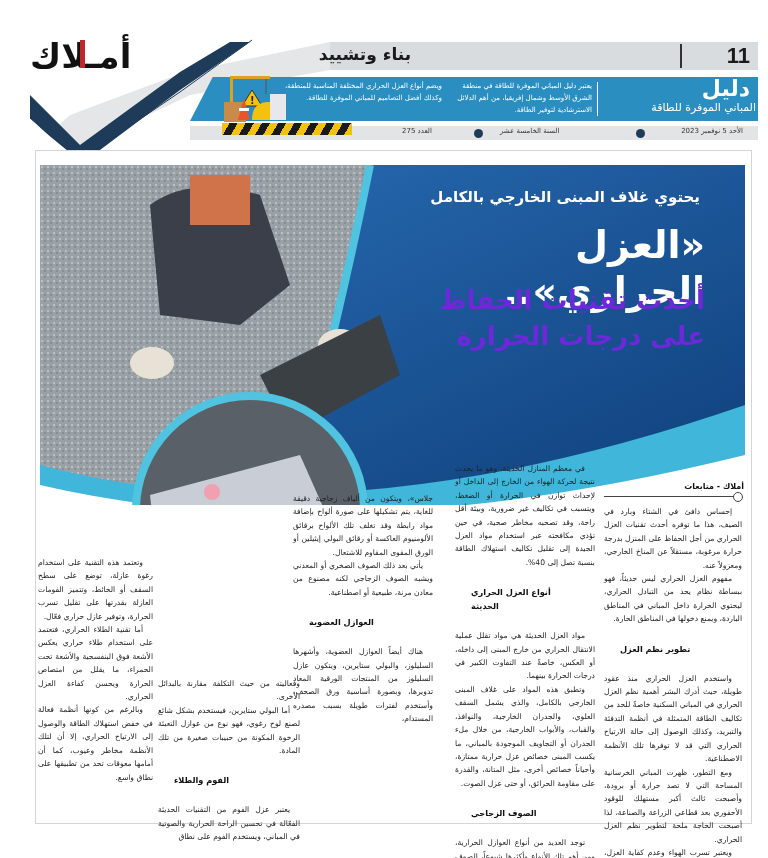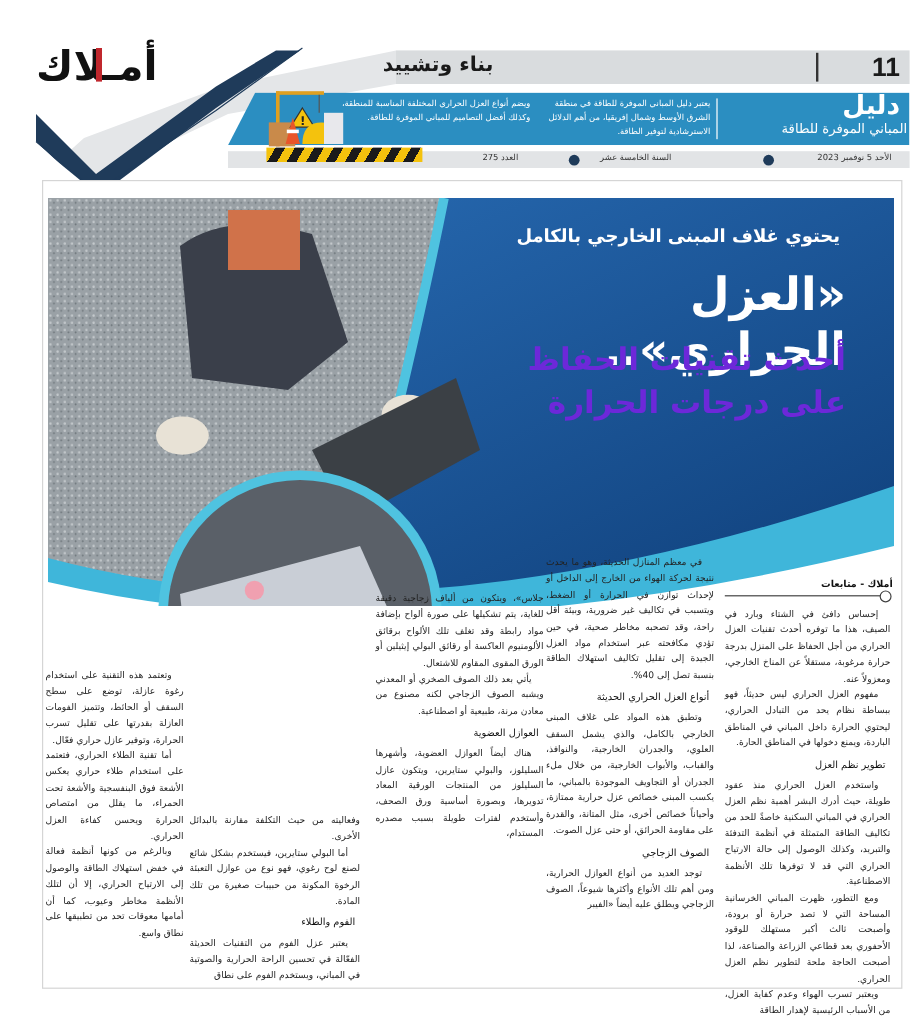--- a/index.html
+++ b/index.html
@@ -27,21 +27,21 @@
   .chev { left:0; top:0; width:330px; height:160px; }
   .logo { left:30px; top:36px; font-size:34px; font-weight:bold; color:#111; direction:rtl; font-family:"DejaVu Sans", sans-serif; letter-spacing:1px; }
   
   .article-box { left:35px; top:150px; width:715px; height:672px; border:1px solid #d5d5d5; background:#fff; }
   .hero { left:40px; top:165px; width:705px; height:340px; }
   .kicker { left:380px; top:188px; width:320px; text-align:right; color:#fff; font-size:15px; font-weight:bold; direction:rtl; }
   .headline1 { left:370px; top:222px; width:335px; text-align:right; color:#fff; font-size:38px; font-weight:bold; direction:rtl; line-height:46px; }
   .headline2 { left:400px; top:282px; width:305px; text-align:right; color:#6d28d9; font-size:26px; font-weight:bold; direction:rtl; line-height:36px; }
   .col { position:absolute; direction:rtl; text-align:justify; font-size:7.6px; line-height:13.4px; color:#222; }
   .col p { margin:0; text-indent:10px; }
-  .col h4 { margin:4px; font-size:8.2px; line-height:14px; text-align:right; font-weight:normal; color:#111; }
+  .col h4 { margin:16px; font-size:8.2px; line-height:14px; text-align:left; font-weight:bold; color:#111; }
   .byline { left:604px; top:482px; width:140px; text-align:right; direction:rtl; font-size:8px; font-weight:bold; color:#111; }
   .byline-rule { left:604px; top:496px; width:134px; height:1px; background:#444; }
   .byline-ring { left:733px; top:492px; width:8px; height:8px; border:1px solid #444; border-radius:50%; background:#fff; }
 </style>
 </head>
 <body>
 
 <svg class="abs chev" viewBox="0 0 330 160">
   <polygon points="20,160 70,115 185,72 330,42 330,70 190,95 75,150 40,160" fill="#e4e6e8"></polygon>
   <polygon points="30,95 80,145 180,72 230,42 250,42 180,90 80,165 30,118" fill="#1f3b5a"></polygon>
@@ -129,25 +129,26 @@
     <p>إحساس دافئ في الشتاء وبارد في الصيف، هذا ما توفره أحدث تقنيات العزل الحراري من أجل الحفاظ على المنزل بدرجة حرارة مرغوبة، مستقلاً عن المناخ الخارجي، ومعزولاً عنه.</p>
     <p>مفهوم العزل الحراري ليس حديثاً، فهو ببساطة نظام يحد من التبادل الحراري، ليحتوي الحرارة داخل المباني في المناطق الباردة، ويمنع دخولها في المناطق الحارة.</p>
     <h4>تطوير نظم العزل</h4>
     <p>واستخدم العزل الحراري منذ عقود طويلة، حيث أدرك البشر أهمية نظم العزل الحراري في المباني السكنية خاصةً للحد من تكاليف الطاقة المتمثلة في أنظمة التدفئة والتبريد، وكذلك الوصول إلى حالة الارتياح الحراري التي قد لا توفرها تلك الأنظمة الاصطناعية.</p>
     <p>ومع التطور، ظهرت المباني الخرسانية المساحة التي لا تصد حرارة أو برودة، وأصبحت ثالث أكبر مستهلك للوقود الأحفوري بعد قطاعي الزراعة والصناعة، لذا أصبحت الحاجة ملحة لتطوير نظم العزل الحراري.</p>
     <p>ويعتبر تسرب الهواء وعدم كفاية العزل، من الأسباب الرئيسية لإهدار الطاقة</p>
   </div>
 <div class="col" style="left:455px;top:462px;width:140px;">
     <p>في معظم المنازل الحديثة، وهو ما يحدث نتيجة لحركة الهواء من الخارج إلى الداخل أو لإحداث توازن في الحرارة أو الضغط، ويتسبب في تكاليف غير ضرورية، وبيئة أقل راحة، وقد تصحبه مخاطر صحية، في حين تؤدي مكافحته عبر استخدام مواد العزل الجيدة إلى تقليل تكاليف استهلاك الطاقة بنسبة تصل إلى 40%.</p>
     <h4>أنواع العزل الحراري الحديثة</h4>
+    <p>مواد العزل الحديثة هي مواد تقلل عملية الانتقال الحراري من خارج المبنى إلى داخله، أو العكس، خاصةً عند التفاوت الكبير في درجات الحرارة بينهما.</p>
     <p>وتطبق هذه المواد على غلاف المبنى الخارجي بالكامل، والذي يشمل السقف العلوي، والجدران الخارجية، والنوافذ، والقباب، والأبواب الخارجية، من خلال ملء الجدران أو التجاويف الموجودة بالمباني، ما يكسب المبنى خصائص عزل حرارية ممتازة، وأحياناً خصائص أخرى، مثل المتانة، والقدرة على مقاومة الحرائق، أو حتى عزل الصوت.</p>
     <h4>الصوف الزجاجي</h4>
     <p>توجد العديد من أنواع العوازل الحرارية، ومن أهم تلك الأنواع وأكثرها شيوعاً، الصوف الزجاجي ويطلق عليه أيضاً «الفيبر</p>
   </div>
-<div class="col" style="left:313px;top:492px;width:140px;">
+<div class="col" style="left:293px;top:492px;width:140px;">
     <p style="text-indent: 0px;">جلاس»، ويتكون من ألياف زجاجية دقيقة للغاية، يتم تشكيلها على صورة ألواح بإضافة مواد رابطة وقد تغلف تلك الألواح برقائق الألومنيوم العاكسة أو رقائق البولي إيثيلين أو الورق المقوى المقاوم للاشتعال.</p>
     <p>يأتي بعد ذلك الصوف الصخري أو المعدني ويشبه الصوف الزجاجي لكنه مصنوع من معادن مرنة، طبيعية أو اصطناعية.</p>
     <h4>العوازل العضوية</h4>
     <p>هناك أيضاً العوازل العضوية، وأشهرها السليلوز، والبولي ستايرين، ويتكون عازل السليلوز من المنتجات الورقية المعاد تدويرها، وبصورة أساسية ورق الصحف، وأستخدم لفترات طويلة بسبب مصدره المستدام،</p>
   </div>
 <div class="col" style="left:158px;top:677px;width:142px;">
     <p style="text-indent: 0px;">وفعاليته من حيث التكلفة مقارنة بالبدائل الأخرى.</p>
     <p>أما البولي ستايرين، فيستخدم بشكل شائع لصنع لوح رغوي، فهو نوع من عوازل التعبئة الرخوة المكونة من حبيبات صغيرة من تلك المادة.</p>
     <h4>الفوم والطلاء</h4>
     <p>يعتبر عزل الفوم من التقنيات الحديثة الفعّالة في تحسين الراحة الحرارية والصوتية في المباني، ويستخدم الفوم على نطاق</p>

